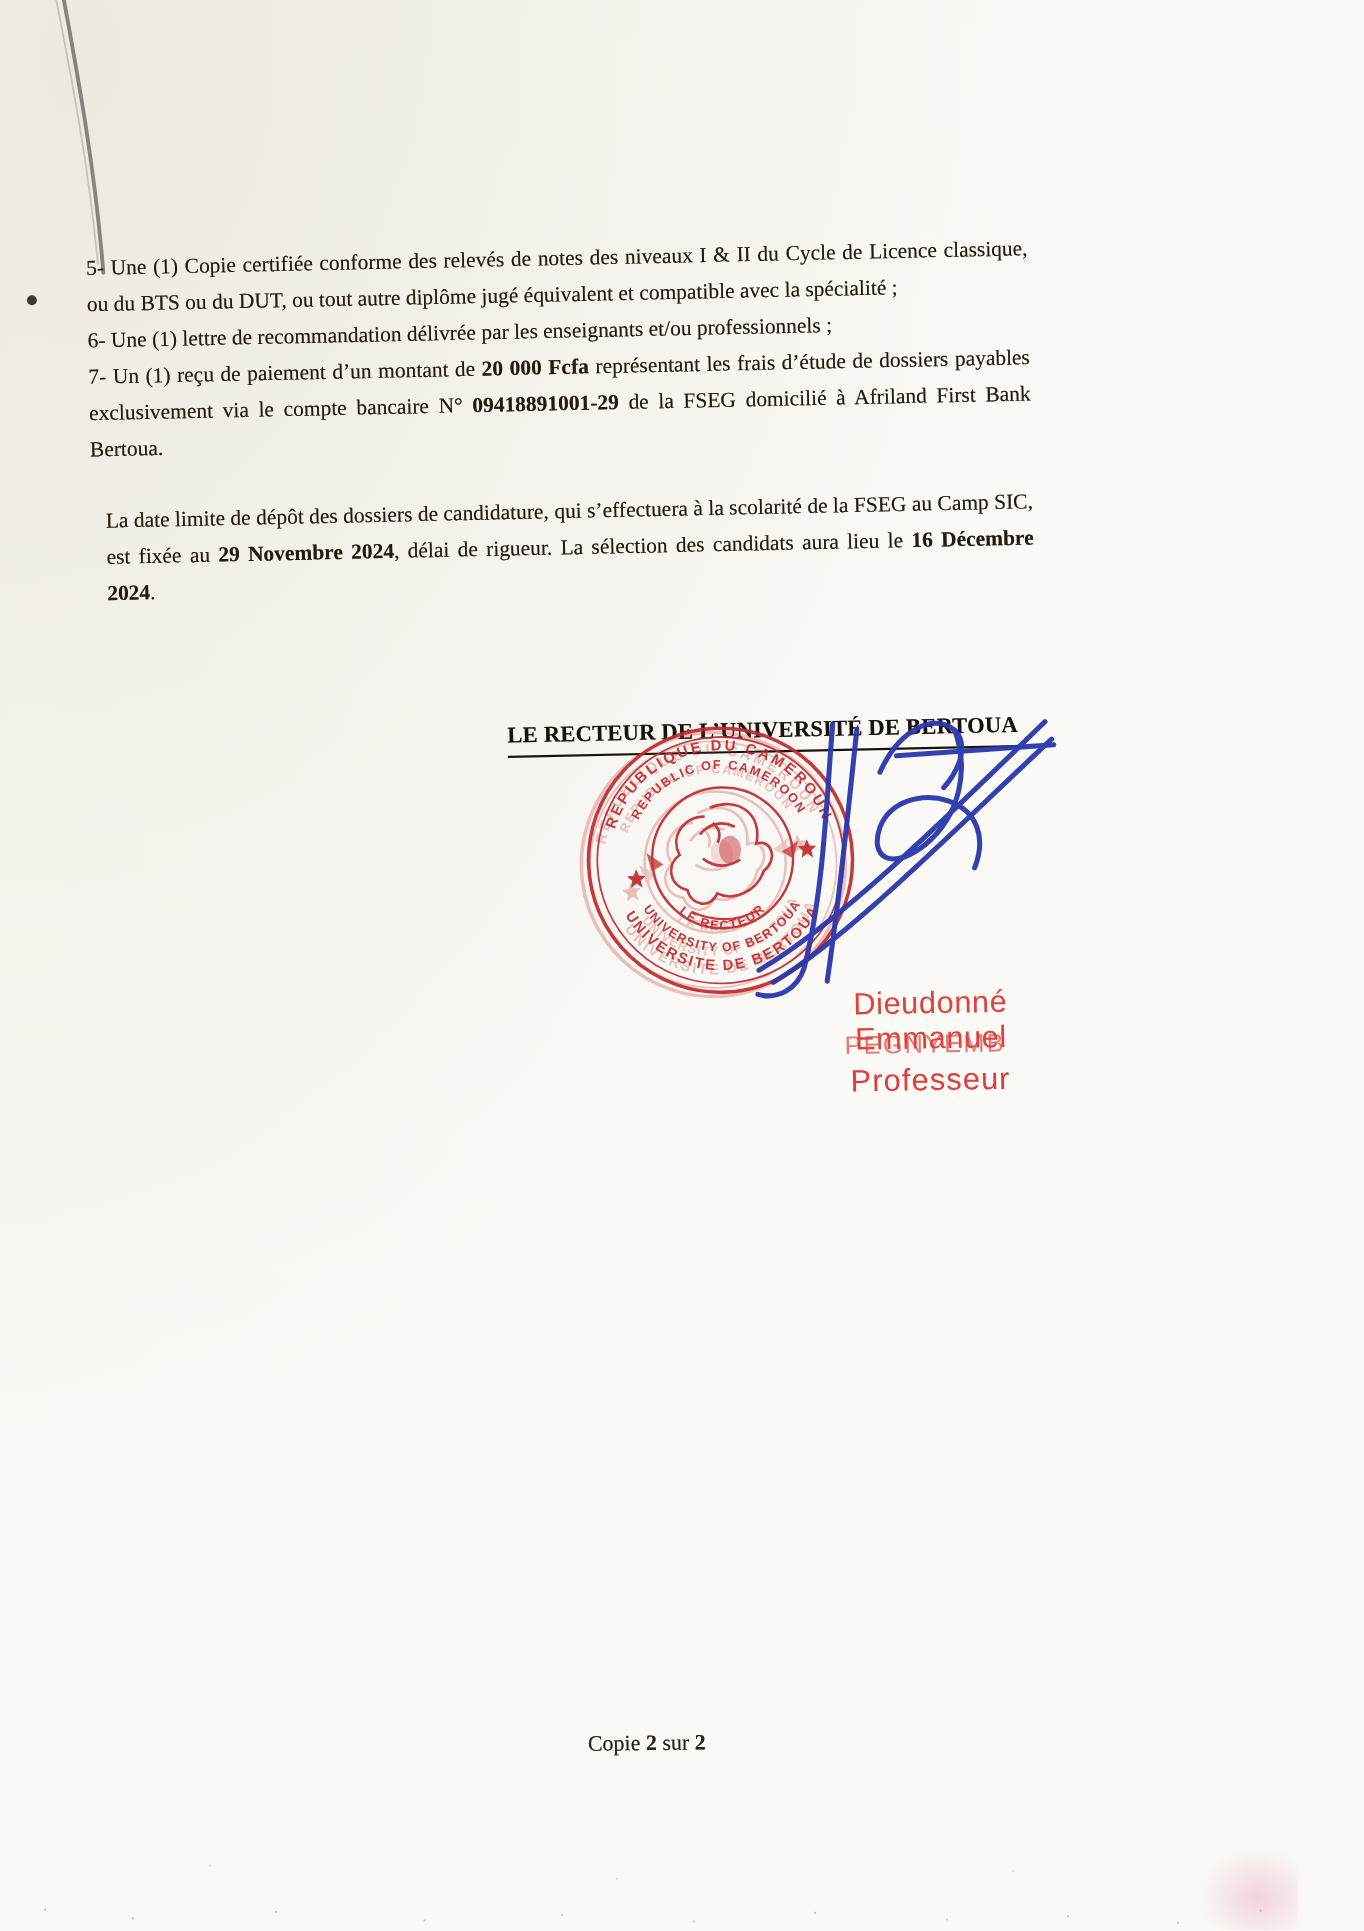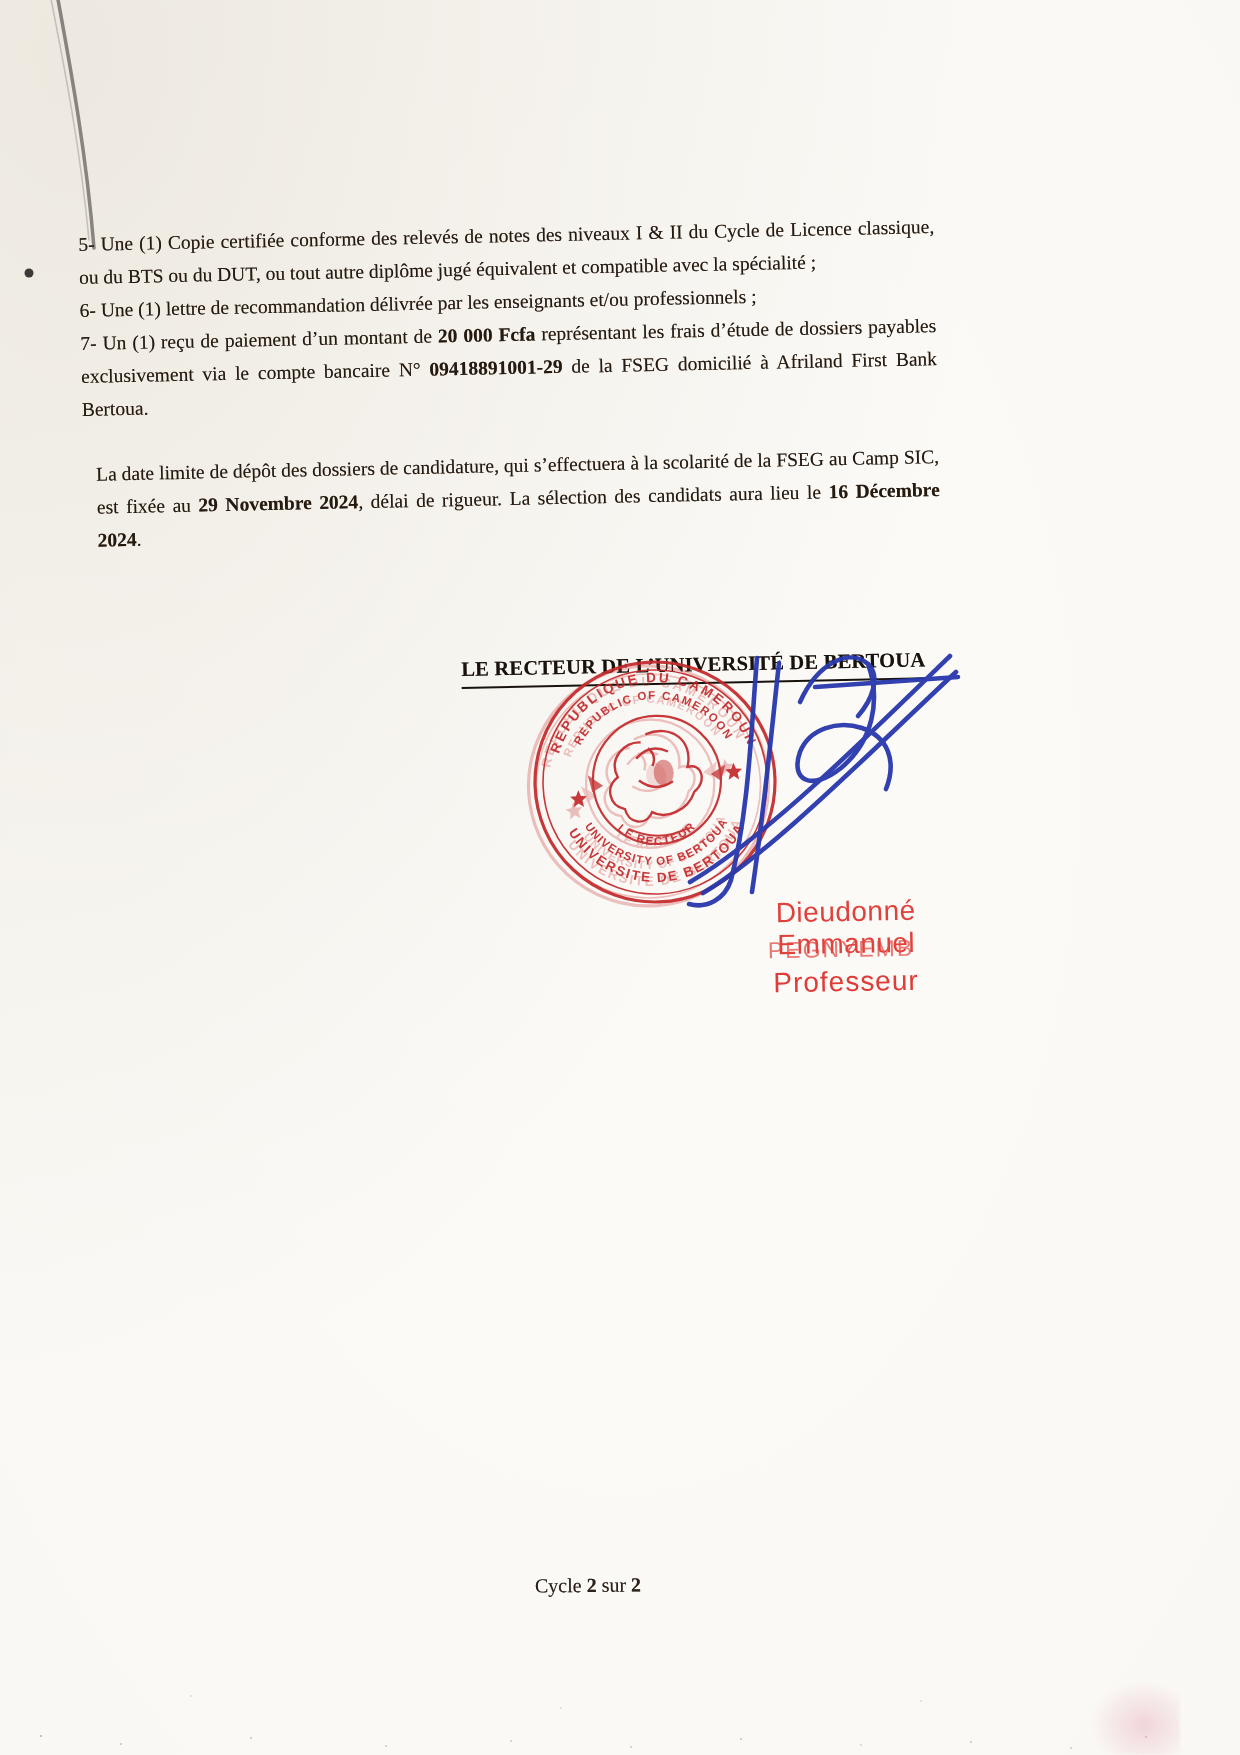--- a/index.html
+++ b/index.html
@@ -150,20 +150,20 @@
     <path d="M 868 664 C 881 700 873 741 841 768 C 811 792 790 780 800 752 C 809 729 837 720 862 728 C 888 737 897 761 886 789"></path>
     <path d="M 815 687 L 958 677"></path>
   </g>
 </svg>
 
 <div class="red-stamp-text rs-name">Dieudonné Emmanuel</div>
 <div class="red-stamp-text rs-surname">PEGNYEMB</div>
 <div class="red-stamp-text rs-title">Professeur</div>
 
 <div class="page-footer">
-  <span>Cycle</span>
+  <span>Copie</span>
   <b>2</b>
   <span>sur</span>
   <b>2</b>
 </div>
 
 <div class="bottom-smear"></div>
 <div class="bottom-speckles"></div>
 
 </body></html>

